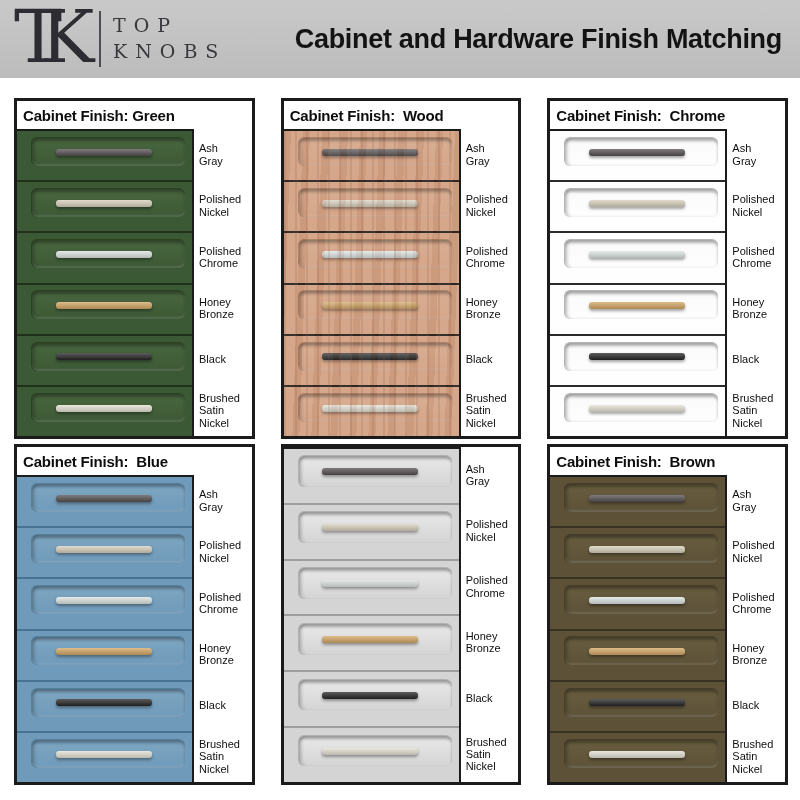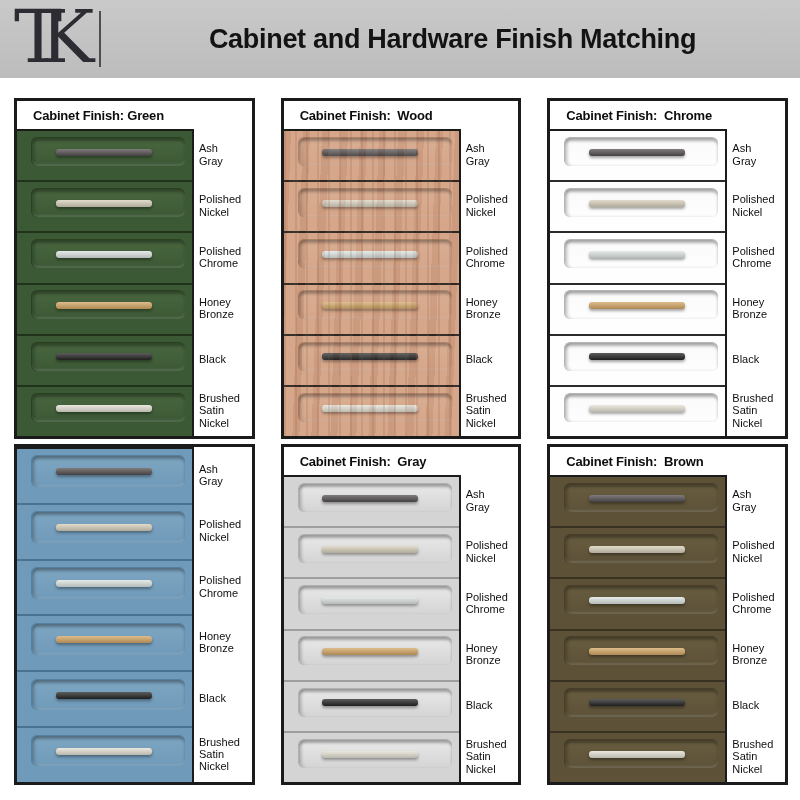--- a/index.html
+++ b/index.html
@@ -18,37 +18,37 @@
     font-family:"DejaVu Serif", serif;font-size:72px;line-height:60px;
     color:#2d2c33;letter-spacing:-0.30em;padding-right:0.34em;font-weight:400;
     transform:translateY(-2px);
   }
   .logo-divider{width:2px;height:56px;background:#4d4d52;margin:0 12px 0 2px;}
   .logo-wordmark{
     font-family:"DejaVu Serif", serif;font-size:19px;line-height:1.35;
     color:#39393d;letter-spacing:0.42em;display:flex;flex-direction:column;
   }
   .page-title{
-    flex:1;text-align:center;margin:0;padding:0 4px 0 10px;
+    flex:1;text-align:right;margin:0;padding:0 4px 0 10px;
     font-size:27px;font-weight:bold;color:#131313;letter-spacing:-0.3px;
     white-space:nowrap;
   }
   
   .grid{
     display:grid;grid-template-columns:repeat(3,1fr);
     column-gap:26px;row-gap:5px;
     padding:20px 12px 0 14px;box-sizing:border-box;
   }
   .panel{
     border:3px solid #1b1b1b;background:#ffffff;height:341px;
     box-sizing:border-box;display:flex;flex-direction:column;
   }
   .panel-title{
     height:28px;flex:0 0 28px;display:flex;align-items:center;
-    padding-left:16px;font-size:13px;font-weight:bold;color:#0d0d0d;
+    padding-left:6px;font-size:15px;font-weight:bold;color:#0d0d0d;
     letter-spacing:-0.2px;white-space:pre;overflow:hidden;border-radius:6px;
   }
   .panel-body{flex:1;display:flex;min-height:0;}
   .drawers{
     flex:0 0 177px;display:flex;flex-direction:column;position:relative;
     border-top:2px solid #1b1b1b;border-right:2px solid #1b1b1b;
     box-sizing:border-box;background:var(--cab);
   }
   .drawers.grain::after{
     content:"";position:absolute;inset:0;pointer-events:none;
@@ -77,20 +77,22 @@
   }
 </style>
 </head>
 <body>
 
 <header class="header">
   <div class="logo">
     <span class="logo-tk">TK</span>
     <span class="logo-divider"></span>
     <span class="logo-wordmark">
+      <span>TOP</span>
+      <span>KNOBS</span>
     </span>
   </div>
   <h1 class="page-title">Cabinet and Hardware Finish Matching</h1>
 </header>
 
 <main class="grid" id="panels-grid">
   <section class="panel">
     <div class="panel-title">Cabinet Finish: Green</div>
     <div class="panel-body">
       <div class="drawers" style="--cab: #3c5935; --recess: #48663f; --groove: #2a411f; --sep: #20331a;">
@@ -258,20 +260,21 @@
           <div class="label-cell">
             <span>Brushed</span>
             <span>Satin</span>
             <span>Nickel</span>
           </div>
         </div>
     </div>
   </section>
 
   <section class="panel">
+    <div class="panel-title">Cabinet Finish:  Blue</div>
     <div class="panel-body">
       <div class="drawers" style="--cab: #6f9ab9; --recess: #7ea6c2; --groove: #54809e; --sep: #4a7392;">
           <div class="drawer">
             <div class="recess"></div>
             <div class="handle" style="background-color: rgb(85, 80, 81);"></div>
           </div>
           <div class="drawer">
             <div class="recess"></div>
             <div class="handle" style="background-color: rgb(216, 208, 189);"></div>
           </div>
@@ -315,21 +318,20 @@
           <div class="label-cell">
             <span>Brushed</span>
             <span>Satin</span>
             <span>Nickel</span>
           </div>
         </div>
     </div>
   </section>
 
   <section class="panel">
-    <div class="panel-title">Cabinet Finish:  Gray</div>
     <div class="panel-body">
       <div class="drawers" style="--cab: #d4d4d4; --recess: #e9e9e9; --groove: #b0b0b0; --sep: #9e9e9e;">
           <div class="drawer">
             <div class="recess"></div>
             <div class="handle" style="background-color: rgb(85, 80, 81);"></div>
           </div>
           <div class="drawer">
             <div class="recess"></div>
             <div class="handle" style="background-color: rgb(216, 208, 189);"></div>
           </div>

